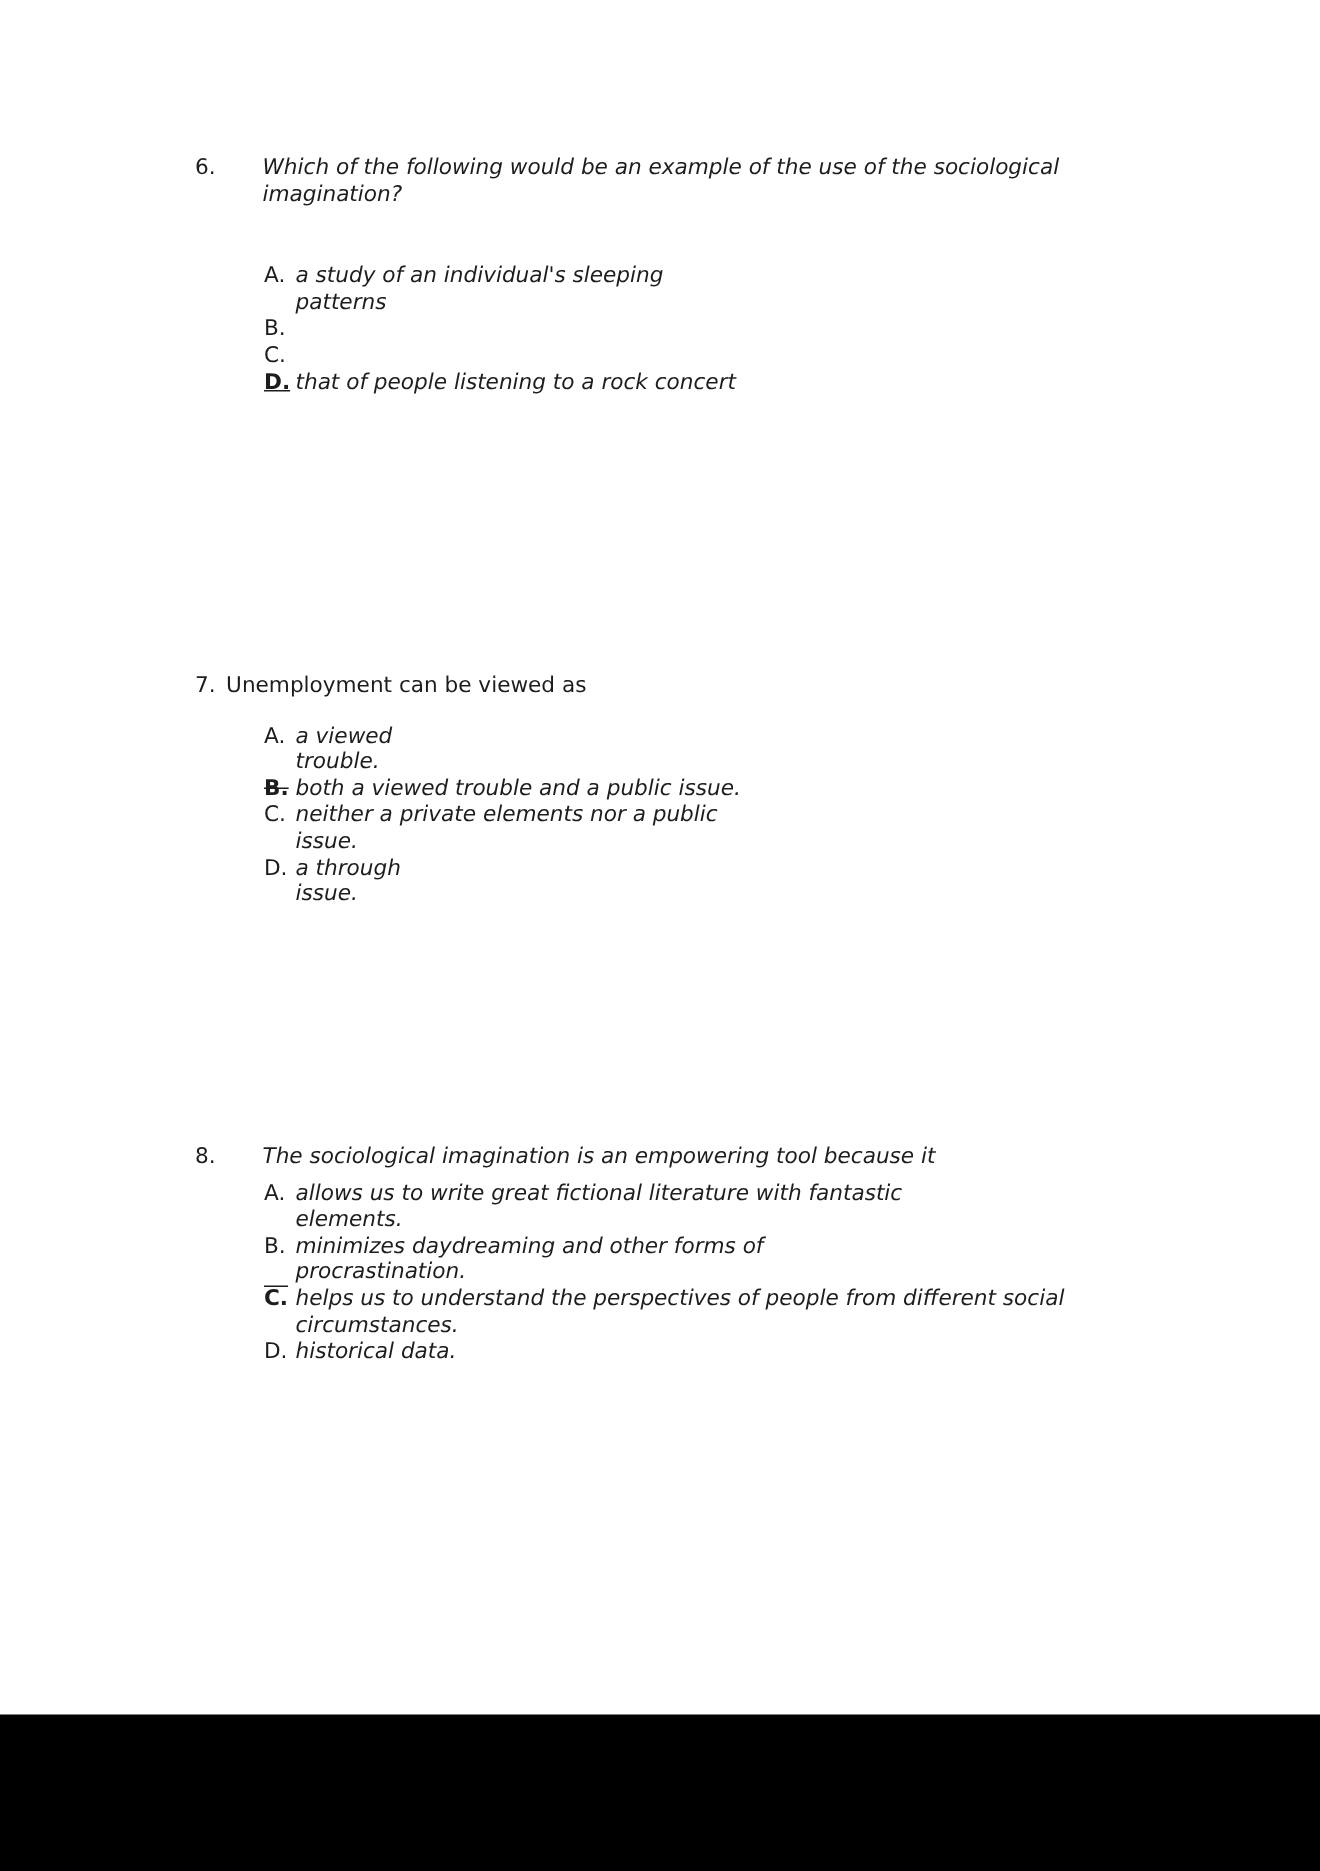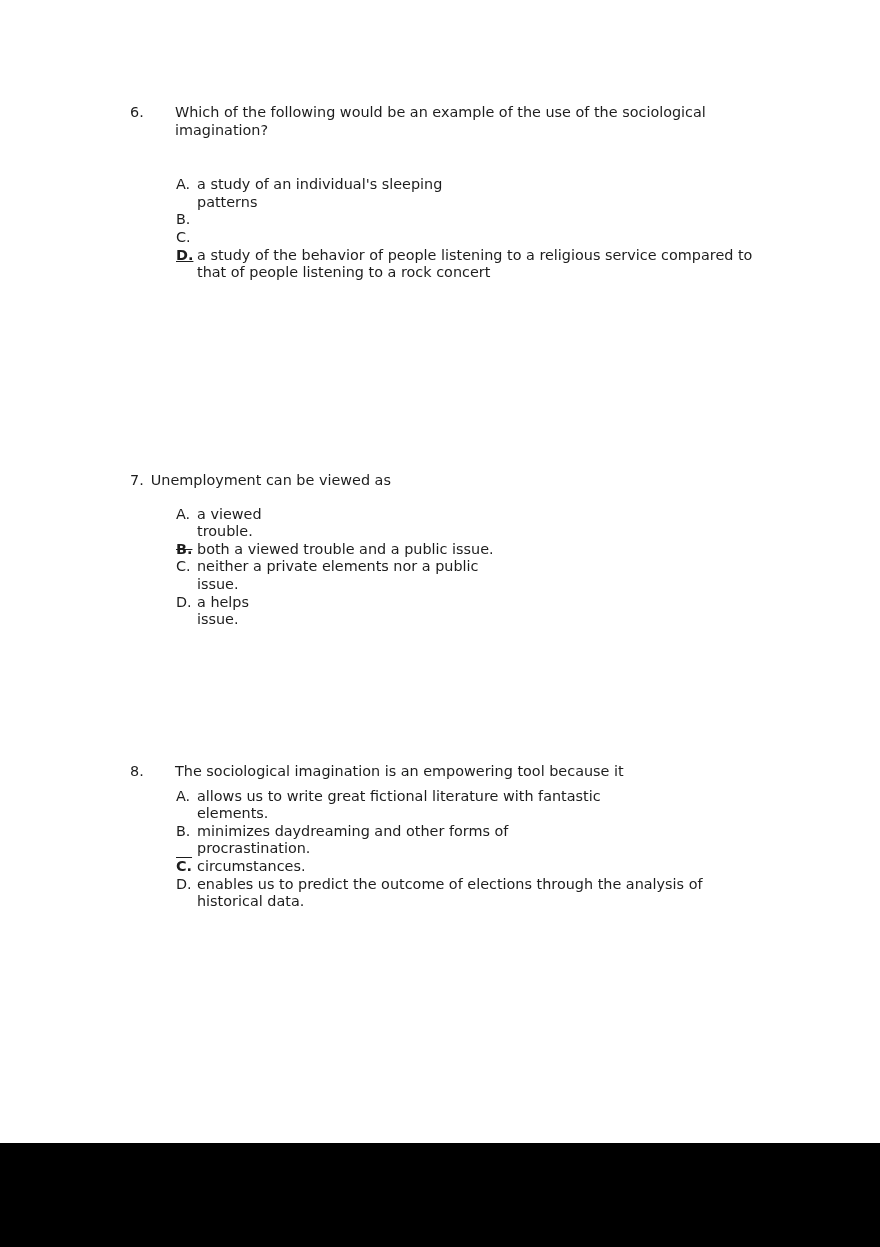--- a/index.html
+++ b/index.html
@@ -8,27 +8,27 @@
     background: #ffffff;
     font-family: "DejaVu Sans", "Liberation Sans", sans-serif;
     font-size: 14.4px;
     line-height: 17.6px;
     color: #1d1d1d;
     position: relative;
     overflow: hidden;
   }
   .question { position: absolute; left: 130px; width: 700px; }
   #q6 { top: 104px; }
-  #q7 { top: 472px; }
+  #q7 { top: 449px; }
   #q8 { top: 763px; }
 
   .q-head { display: flex; }
   .q-num { width: 45px; flex: 0 0 45px; }
   .q-head-inline .q-num-inline { margin-right: 7px; }
-  .q-title .line, .opt-text .line { white-space: nowrap; }
+  .q-title .line, .opt-text .line { white-space: nowrap; font-style: italic; }
 
   #q6 .options { margin-top: 37px; }
   #q7 .options { margin-top: 16px; }
   #q8 .options { margin-top: 7px; }
   .options { margin-left: 46px; }
 
   .opt { display: flex; }
   .opt-letter { width: 21px; flex: 0 0 21px; }
 
   .marked { font-weight: bold; }
@@ -67,21 +67,20 @@
         <div class="opt-letter">B.</div>
       </div>
       <div class="opt">
         <div class="opt-letter">C.</div>
         <div class="opt-text">
         </div>
       </div>
       <div class="opt">
         <div class="opt-letter marked underline">D.</div>
         <div class="opt-text">
-          <div class="line">a study of the behavior of people listening to a religious service compared to</div>
           <div class="line">that of people listening to a rock concert</div>
         </div>
       </div>
     </div>
   </div>
 
   <div class="question" id="q7">
     <div class="q-head-inline">
       <span class="q-num-inline">7.</span><span class="q-title-inline">Unemployment can be viewed as</span>
     </div>
@@ -102,21 +101,21 @@
       <div class="opt">
         <div class="opt-letter">C.</div>
         <div class="opt-text">
           <div class="line">neither a private elements nor a public</div>
           <div class="line">issue.</div>
         </div>
       </div>
       <div class="opt">
         <div class="opt-letter">D.</div>
         <div class="opt-text">
-          <div class="line">a helps</div>
+          <div class="line">a through</div>
           <div class="line">issue.</div>
         </div>
       </div>
     </div>
   </div>
 
   <div class="question" id="q8">
     <div class="q-head">
       <div class="q-num">8.</div>
       <div class="q-title">
@@ -134,27 +133,27 @@
       <div class="opt">
         <div class="opt-letter">B.</div>
         <div class="opt-text">
           <div class="line">minimizes daydreaming and other forms of</div>
           <div class="line">procrastination.</div>
         </div>
       </div>
       <div class="opt">
         <div class="opt-letter marked overline">C.</div>
         <div class="opt-text">
+          <div class="line">helps us to understand the perspectives of people from different social</div>
           <div class="line">circumstances.</div>
         </div>
       </div>
       <div class="opt">
         <div class="opt-letter">D.</div>
         <div class="opt-text">
-          <div class="line">enables us to predict the outcome of elections through the analysis of</div>
           <div class="line">historical data.</div>
         </div>
       </div>
     </div>
   </div>
 
   <div class="bottom-bar"></div>
 
 </div>
 

